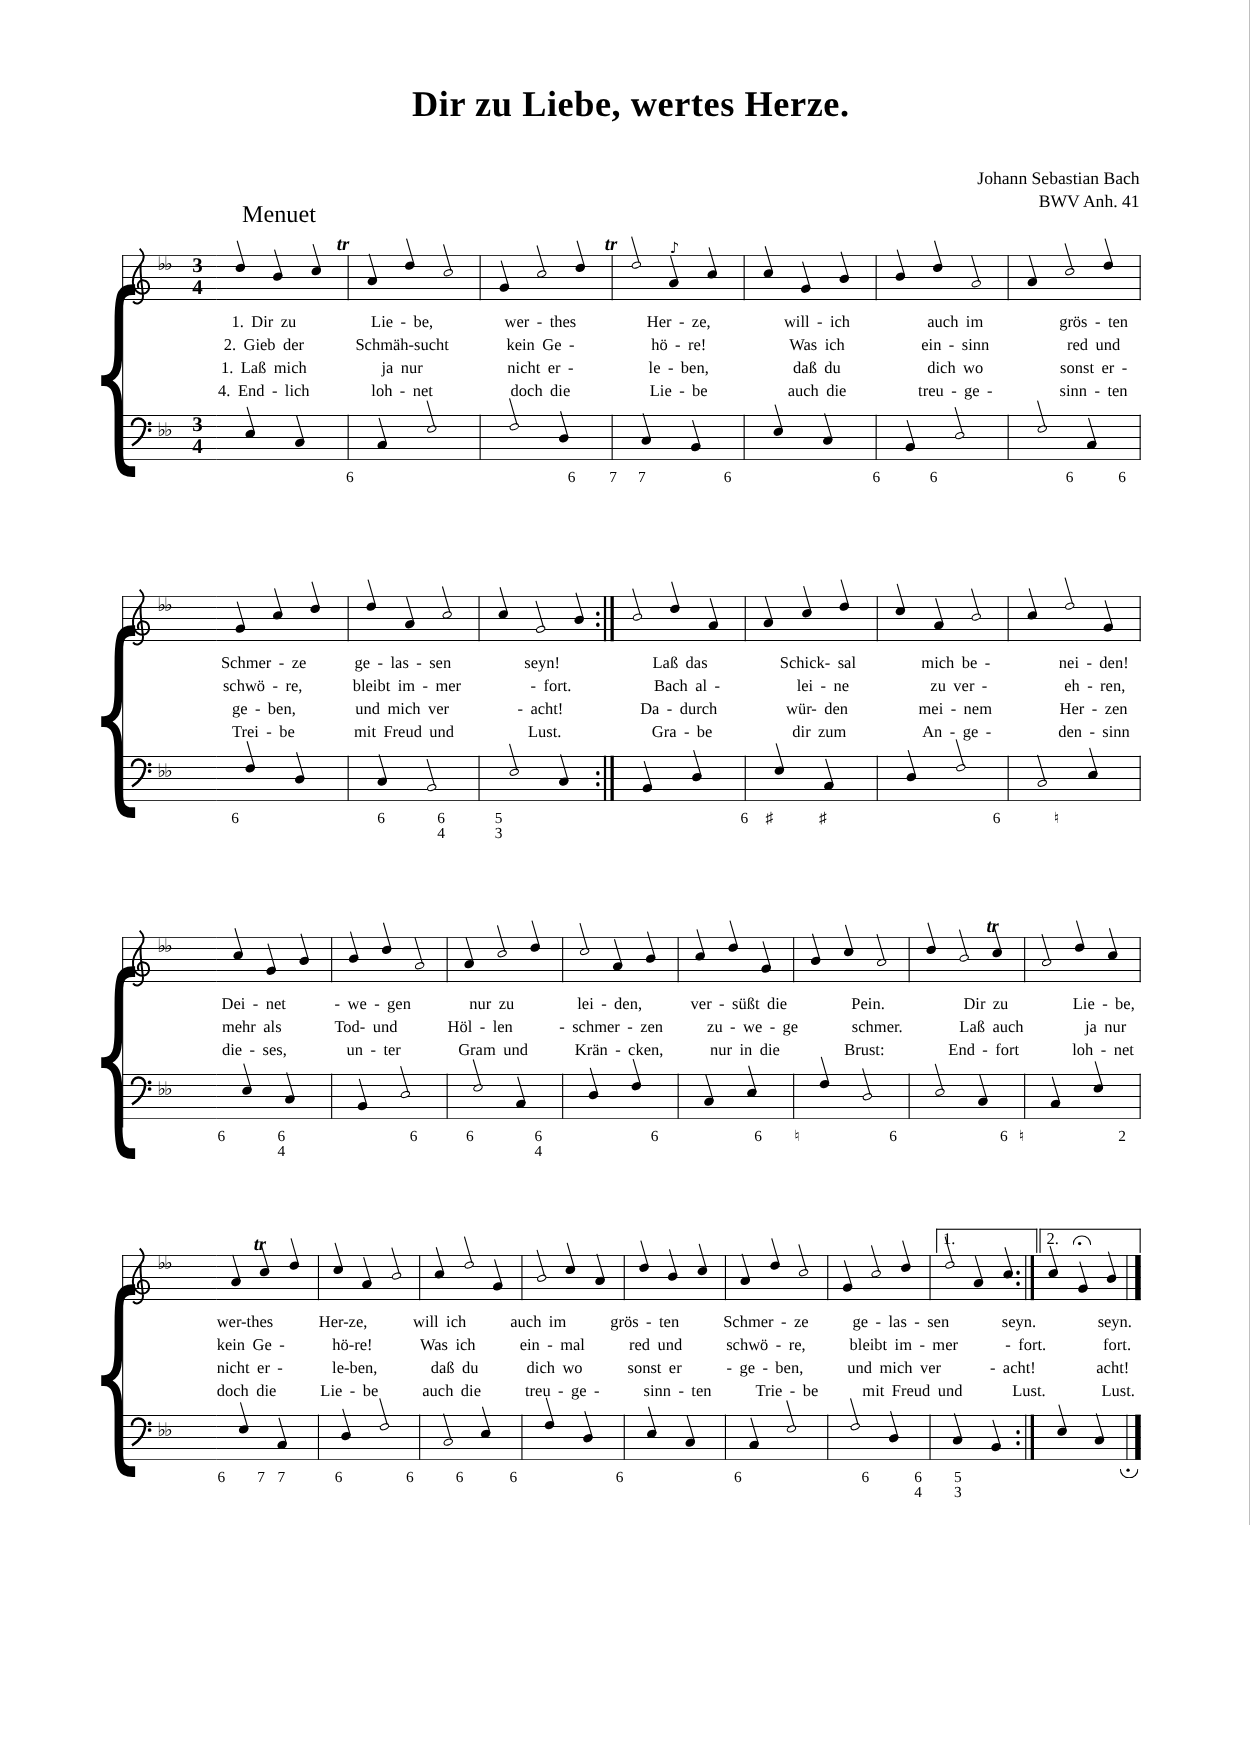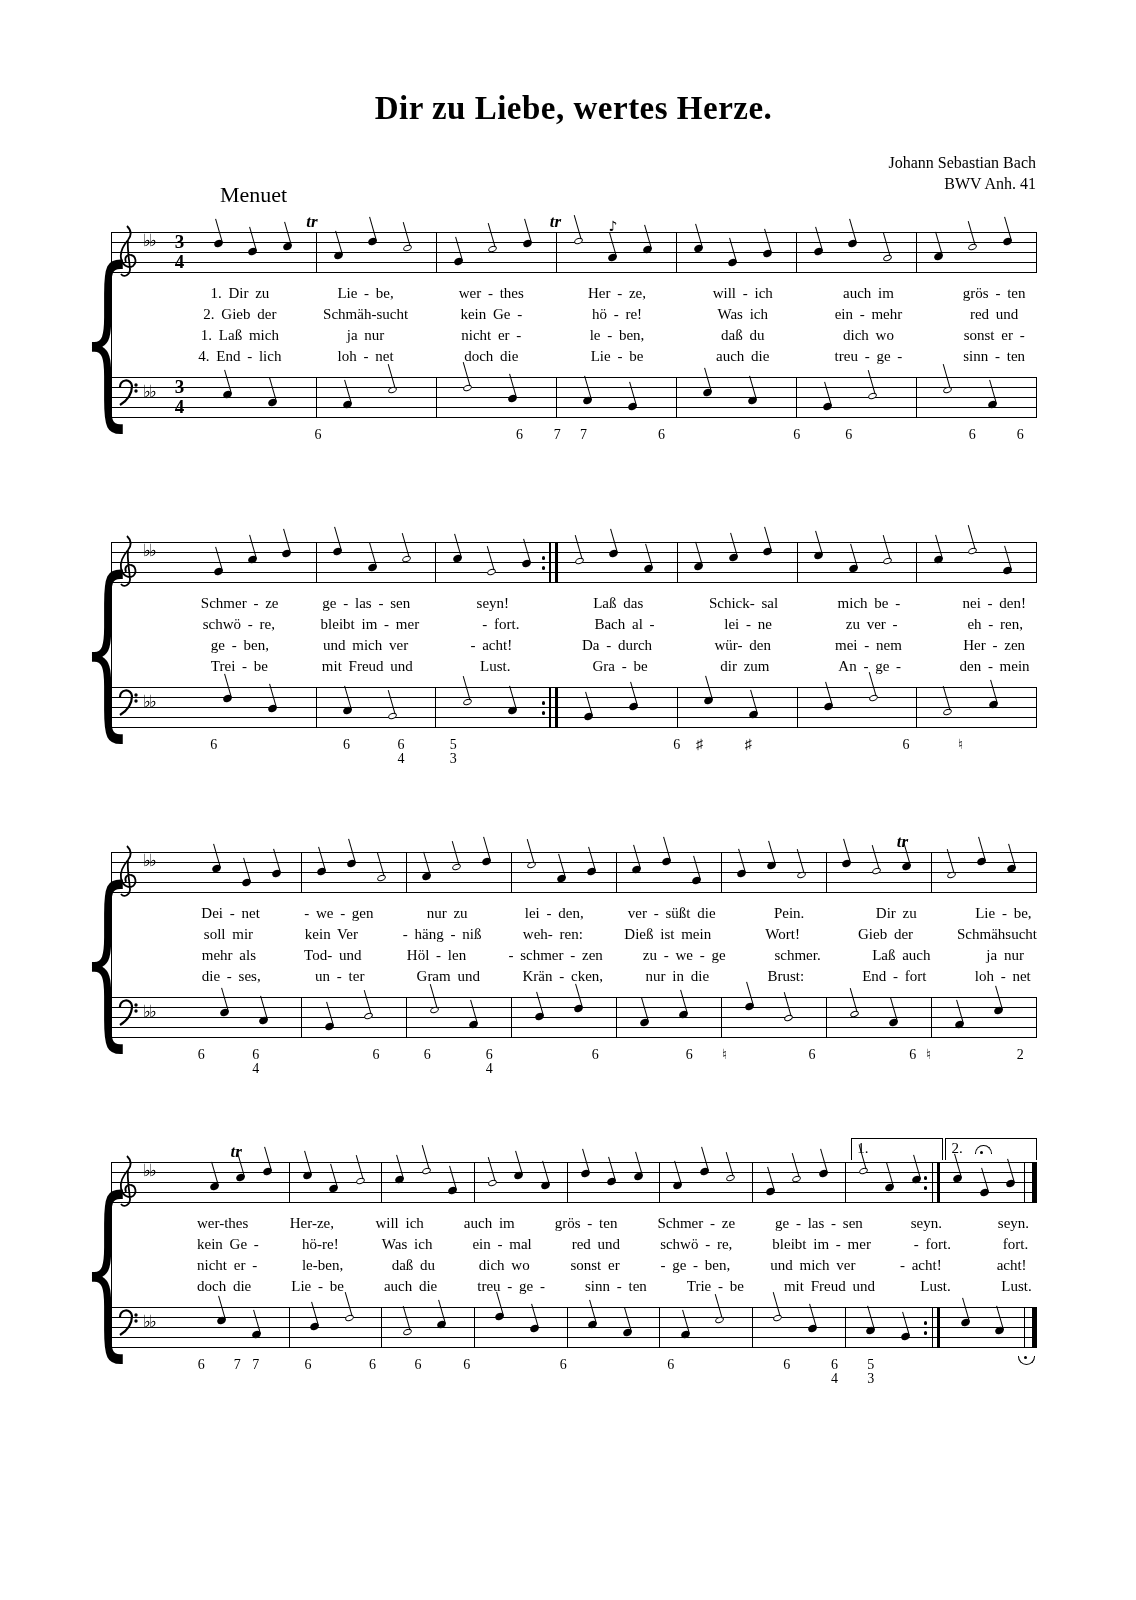--- a/index.html
+++ b/index.html
@@ -1,18 +1,18 @@
 <!DOCTYPE html>
 <html><head>
 <meta charset="utf-8">
 <style>
   html,body{margin:0;padding:0;background:#888;}
   .page{width:1136px;height:1600px;position:relative;background:#fff;color:#000;
         font-family:"Liberation Serif",serif;overflow:hidden;}
-  h1.title{margin:16px;position:absolute;top:74px;left:0;right:0;text-align:center;
+  h1.title{margin:3px;position:absolute;top:74px;left:0;right:0;text-align:center;
            font-size:33px;font-weight:bold;letter-spacing:.5px;padding-left:11px;}
   .composer{position:absolute;top:152px;right:100px;text-align:right;font-size:16px;line-height:21px;}
   .tempo{position:absolute;top:182px;left:220px;font-size:22px;}
   .score{position:absolute;top:210px;left:95px;right:99px;}
   .system{position:relative;display:flex;}
   .system + .system{margin-top:60px;}
   .brace{position:absolute;left:-13px;top:10px;font:190px/236px "DejaVu Serif",serif;
          transform:scaleX(.42);transform-origin:left center;}
   .staves{flex:1;position:relative;margin-left:16px;}
   .staves::before{content:'';position:absolute;left:0;top:22px;bottom:34px;width:1.2px;background:#000;}
@@ -133,21 +133,21 @@
               <div class="lcell">will - ich</div>
               <div class="lcell">auch im</div>
               <div class="lcell">grös - ten</div>
             </div>
             <div class="vrow">
               <div class="lcell">2. Gieb der</div>
               <div class="lcell">Schmäh-sucht</div>
               <div class="lcell">kein Ge -</div>
               <div class="lcell">hö - re!</div>
               <div class="lcell">Was ich</div>
-              <div class="lcell">ein - mehr</div>
+              <div class="lcell">ein - sinn</div>
               <div class="lcell">red und</div>
             </div>
             <div class="vrow">
               <div class="lcell">1. Laß mich</div>
               <div class="lcell">ja nur</div>
               <div class="lcell">nicht er -</div>
               <div class="lcell">le - ben,</div>
               <div class="lcell">daß du</div>
               <div class="lcell">dich wo</div>
               <div class="lcell">sonst er -</div>
@@ -315,21 +315,21 @@
               <div class="lcell">mei - nem</div>
               <div class="lcell">Her - zen</div>
             </div>
             <div class="vrow">
               <div class="lcell">Trei - be</div>
               <div class="lcell">mit Freud und</div>
               <div class="lcell">Lust.</div>
               <div class="lcell">Gra - be</div>
               <div class="lcell">dir zum</div>
               <div class="lcell">An - ge -</div>
-              <div class="lcell">den - mein</div>
+              <div class="lcell">den - sinn</div>
             </div>
           </div>
       <div class="staff bass">
         <div class="clefblock">
           <svg class="fclef" width="22" height="30" viewBox="0 0 22 30">
             <path d="M3 27 C11 22 15 16 15 8 A6 6 0 1 0 3 9" fill="none" stroke="#000" stroke-width="2.2"></path>
             <circle cx="19" cy="7" r="1.7"></circle>
                 <circle cx="19" cy="13" r="1.7"></circle>
           </svg>
           <span class="keysig">♭♭</span>
@@ -461,30 +461,20 @@
               <div class="lcell">Dei - net</div>
               <div class="lcell">- we - gen</div>
               <div class="lcell">nur zu</div>
               <div class="lcell">lei - den,</div>
               <div class="lcell">ver - süßt die</div>
               <div class="lcell">Pein.</div>
               <div class="lcell">Dir zu</div>
               <div class="lcell">Lie - be,</div>
             </div>
             <div class="vrow">
-              <div class="lcell">soll mir</div>
-              <div class="lcell">kein Ver</div>
-              <div class="lcell">- häng - niß</div>
-              <div class="lcell">weh- ren:</div>
-              <div class="lcell">Dieß ist mein</div>
-              <div class="lcell">Wort!</div>
-              <div class="lcell">Gieb der</div>
-              <div class="lcell">Schmähsucht</div>
-            </div>
-            <div class="vrow">
               <div class="lcell">mehr als</div>
               <div class="lcell">Tod- und</div>
               <div class="lcell">Höl - len</div>
               <div class="lcell">- schmer - zen</div>
               <div class="lcell">zu - we - ge</div>
               <div class="lcell">schmer.</div>
               <div class="lcell">Laß auch</div>
               <div class="lcell">ja nur</div>
             </div>
             <div class="vrow">

